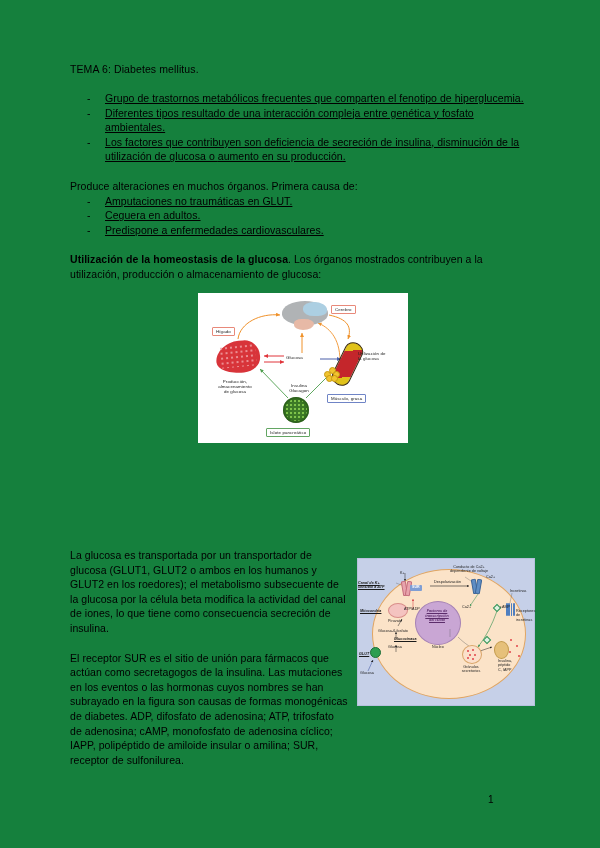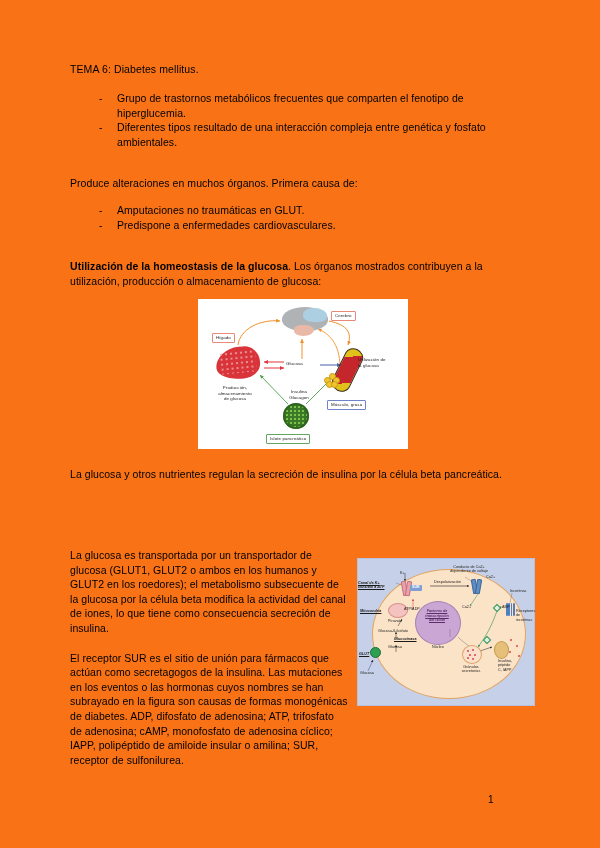--- a/index.html
+++ b/index.html
@@ -8,21 +8,21 @@
     background: #ffffff;
   }
   body {
     font-family: "Liberation Sans", sans-serif;
     color: #000000;
   }
   .page {
     position: relative;
     width: 600px;
     height: 848px;
-    background: #f97316;
+    background: #15803d;
     overflow: hidden;
     box-sizing: border-box;
   }
   .content {
     position: absolute;
     left: 70px;
     top: 62px;
     width: 460px;
   }
   .doc-title {
@@ -35,22 +35,23 @@
     font-size: 10.5px;
     line-height: 14px;
     margin: 0 0 2px 0;
     background: #f6cfcf;
     display: block;
     width: 100%;
     letter-spacing: 0.1px;
   }
   ul.dashlist {
     list-style: none;
-    margin: 12px;
+    margin: 0;
     padding: 0 0 0 35px;
+    text-decoration: underline;
   }
   ul.dashlist > li {
     position: relative;
     font-size: 10.5px;
     line-height: 14.6px;
     margin: 0;
     padding: 0;
     letter-spacing: 0.05px;
   }
   ul.dashlist > li::before {
@@ -380,28 +381,30 @@
 <div class="page">
 
   <div class="content">
 
     <div class="doc-title">TEMA 6: Diabetes mellitus.</div>
 
 
     <ul class="dashlist">
       <li>Grupo de trastornos metabólicos frecuentes que comparten el fenotipo de hiperglucemia.</li>
       <li>Diferentes tipos resultado de una interacción compleja entre genética y fosfato ambientales.</li>
+      <li><span>Los factores que contribuyen son </span><u>deficiencia de secreción de insulina</u><span>, </span><u>disminución de la utilización de glucosa</u><span> o </span><u>aumento en su producción</u><span>.</span></li>
     </ul>
 
     <div class="gap-md"></div>
 
     <div class="para">Produce alteraciones en muchos órganos. Primera causa de:</div>
 
     <ul class="dashlist">
       <li>Amputaciones no traumáticas en GLUT.</li>
+      <li>Ceguera en adultos.</li>
       <li>Predispone a enfermedades cardiovasculares.</li>
     </ul>
 
     <div class="gap-md"></div>
 
     <div class="para"><b>Utilización de la homeostasis de la glucosa</b><span>. Los órganos mostrados contribuyen a la utilización, producción o almacenamiento de glucosa:</span></div>
 
     <div class="gap-sm"></div>
 
     <div class="fig1-wrap">
@@ -485,21 +488,20 @@
 
         <div class="f1-label f1-box f1-box-blue" style="left:129px; top:101px;">Músculo, grasa</div>
 
         <div class="f1-label f1-box f1-box-green" style="left:68px; top:135px;">Islote pancreático</div>
 
       </div>
     </div>
 
     <div class="gap-lg"></div>
 
-    <div class="para">La glucosa y otros nutrientes regulan la secreción de insulina por la célula beta pancreática.</div>
 
   </div>
 
   <div class="rightcol-text">
     <div class="para">La glucosa es transportada por un transportador de glucosa (GLUT1, GLUT2 o ambos en los humanos y GLUT2 en los roedores); el metabolismo subsecuente de la glucosa por la célula beta modifica la actividad del canal de iones, lo que tiene como consecuencia secreción de insulina.</div>
     <div class="gap-md"></div>
     <div class="para">El receptor SUR es el sitio de unión para fármacos que actúan como secretagogos de la insulina. Las mutaciones en los eventos o las hormonas cuyos nombres se han subrayado en la figura son causas de formas monogénicas de diabetes. ADP, difosfato de adenosina; ATP, trifosfato de adenosina; cAMP, monofosfato de adenosina cíclico; IAPP, polipéptido de amiloide insular o amilina; SUR, receptor de sulfonilurea.</div>
   </div>
 
   <div class="fig2-wrap">

